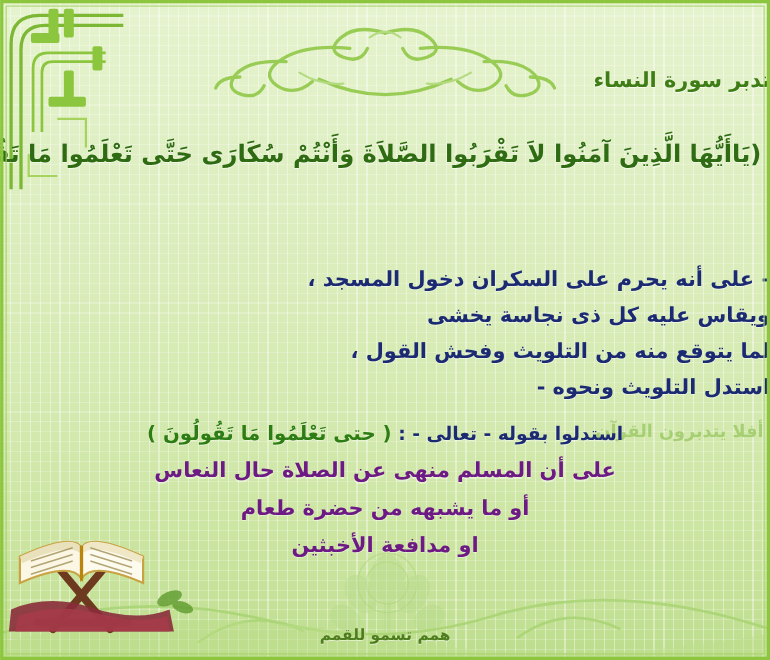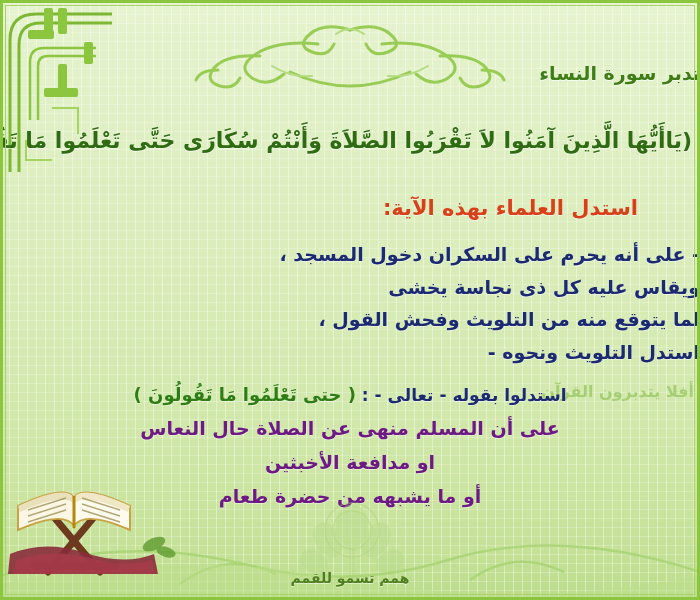--- a/index.html
+++ b/index.html
@@ -181,37 +181,36 @@
         <path d="M196 12 q14 -10 28 0"></path>
         <path d="M132 44 q20 12 40 10"></path>
         <path d="M288 44 q-20 12 -40 10"></path>
       </g>
     </svg>
     <div id="title-text">تدبر سورة النساء</div>
   </div>
 
   <div id="ayah">(يَاأَيُّهَا الَّذِينَ آمَنُوا لاَ تَقْرَبُوا الصَّلاَةَ وَأَنْتُمْ سُكَارَى حَتَّى تَعْلَمُوا مَا تَقُولُونَ)</div>
 
-  <div id="heading">استدل العلماء بهذه الآية:</div>
 
   <div id="navy-block">
     <div class="ln">- على أنه يحرم على السكران دخول المسجد ،</div>
     <div class="ln">ويقاس عليه كل ذى نجاسة يخشى</div>
     <div class="ln">لما يتوقع منه من التلويث وفحش القول ،</div>
     <div class="ln">استدل التلويث ونحوه -</div>
   </div>
 
   <div id="watermark">أفلا يتدبرون القرآن</div>
 
   <div id="citation"><span class="blue">استدلوا بقوله - تعالى - : </span><span class="green">( حتى تَعْلَمُوا مَا تَقُولُونَ )</span></div>
 
   <div id="purple-block">
     <div class="ln">على أن المسلم منهى عن الصلاة حال النعاس</div>
+    <div class="ln">أو ما يشبهه من حضرة طعام</div>
     <div class="ln">او مدافعة الأخبثين</div>
-    <div class="ln">أو ما يشبهه من حضرة طعام</div>
   </div>
 
   <svg id="mandala" width="120" height="96" viewBox="0 0 120 96" xmlns="http://www.w3.org/2000/svg">
     <g fill="#b6d98a" opacity=".75">
       <ellipse cx="60" cy="30" rx="16" ry="22"></ellipse>
       <ellipse cx="36" cy="44" rx="13" ry="19" transform="rotate(-32 36 44)"></ellipse>
       <ellipse cx="84" cy="44" rx="13" ry="19" transform="rotate(32 84 44)"></ellipse>
       <ellipse cx="22" cy="66" rx="11" ry="15" transform="rotate(-58 22 66)"></ellipse>
       <ellipse cx="98" cy="66" rx="11" ry="15" transform="rotate(58 98 66)"></ellipse>
       <rect x="57" y="46" width="6" height="44" rx="3"></rect>

